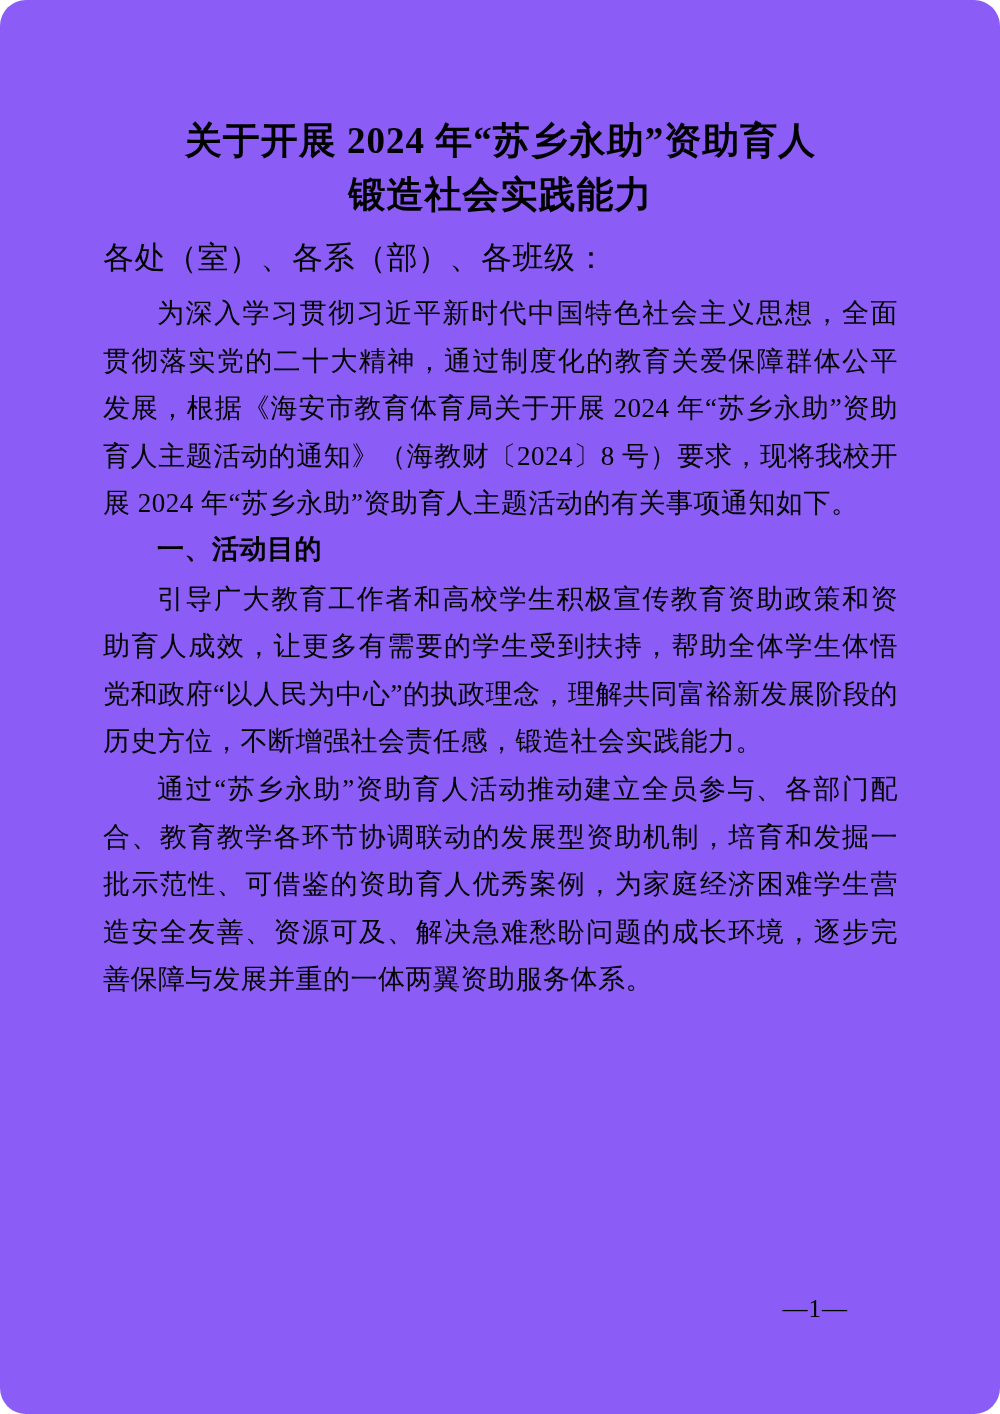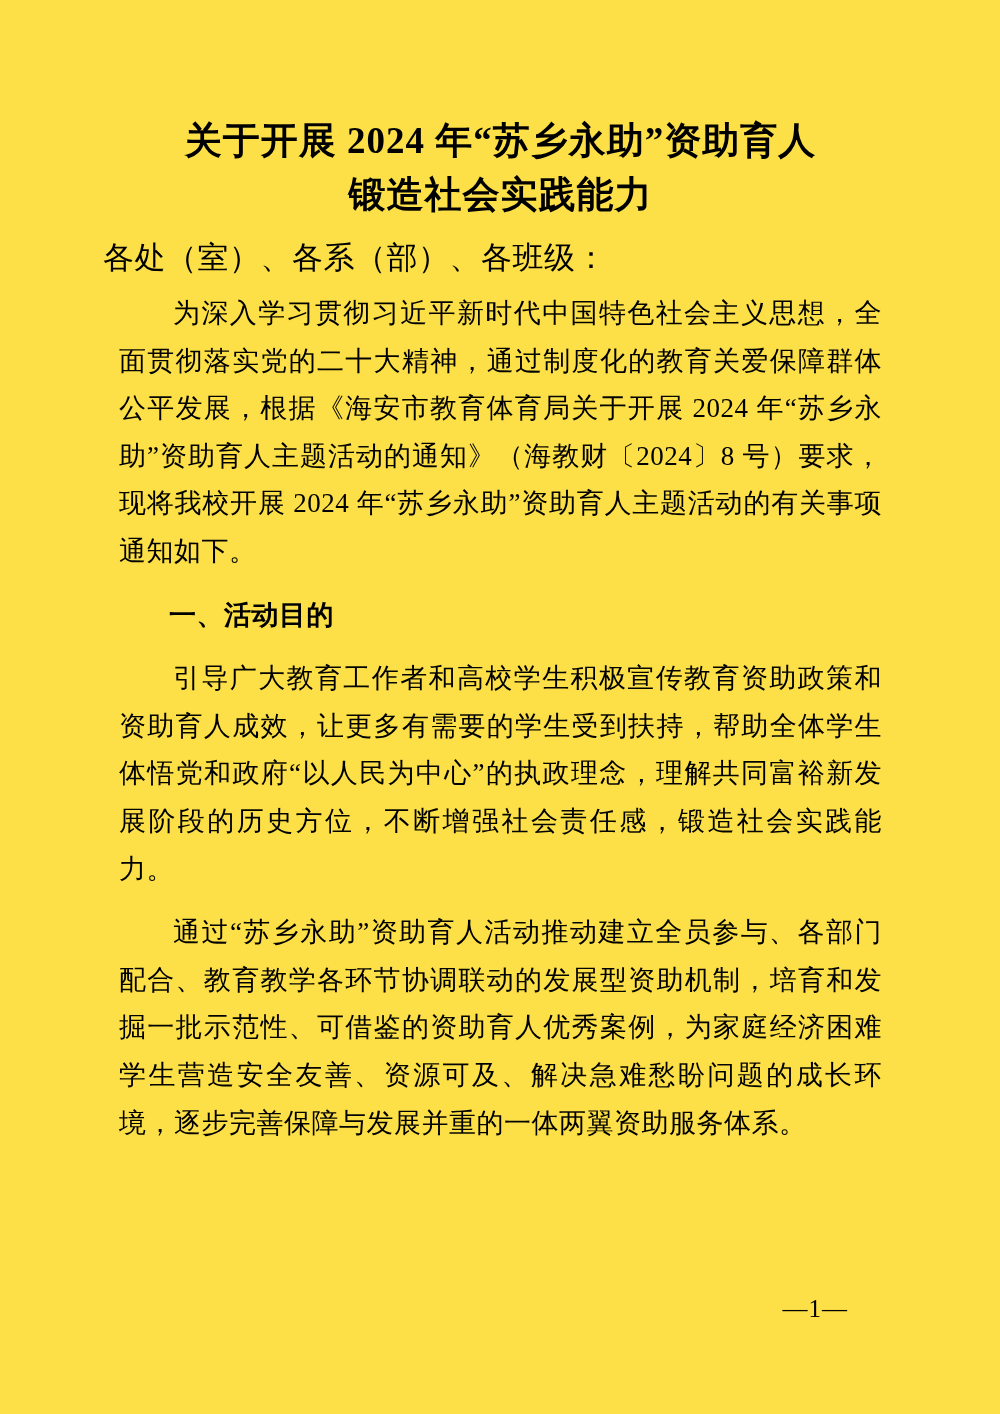--- a/index.html
+++ b/index.html
@@ -4,23 +4,24 @@
 <style>
   html, body {
     margin: 0;
     padding: 0;
     background: #ffffff;
   }
   .page {
     position: relative;
     width: 1000px;
     height: 1414px;
-    background: #fde047;
+    background: #8b5cf6;
     color: #000000;
     overflow: hidden;
+    border-radius: 26px;
   }
   .content {
     position: absolute;
     left: 103px;
     top: 114px;
     width: 795px;
   }
   .doc-title {
     margin: 0 0 14px 0;
     text-align: center;
@@ -34,36 +35,36 @@
     display: block;
   }
   .salutation {
     margin: 0;
     font-family: Liberation Mono, monospace;
     font-size: 31px;
     line-height: 47px;
     letter-spacing: 0.5px;
   }
   .para {
-    margin: 16px;
+    margin: 0;
     text-indent: 2em;
     text-align: justify;
     text-justify: inter-character;
     font-family: "Liberation Serif", "DejaVu Serif", serif;
     font-size: 27px;
     line-height: 47.6px;
     letter-spacing: 0.5px;
   }
   .para.first {
     margin-top: 7px;
   }
   .heading {
-    margin: 12px;
+    margin: 0;
     text-indent: 2em;
-    font-family: Liberation Serif, serif;
+    font-family: Liberation Mono, monospace;
     font-weight: 700;
     font-size: 27px;
     line-height: 47.6px;
     letter-spacing: 0.5px;
   }
   .page-number {
     position: absolute;
     top: 1294px;
     right: 152px;
     font-family: "Liberation Serif", "DejaVu Serif", serif;

